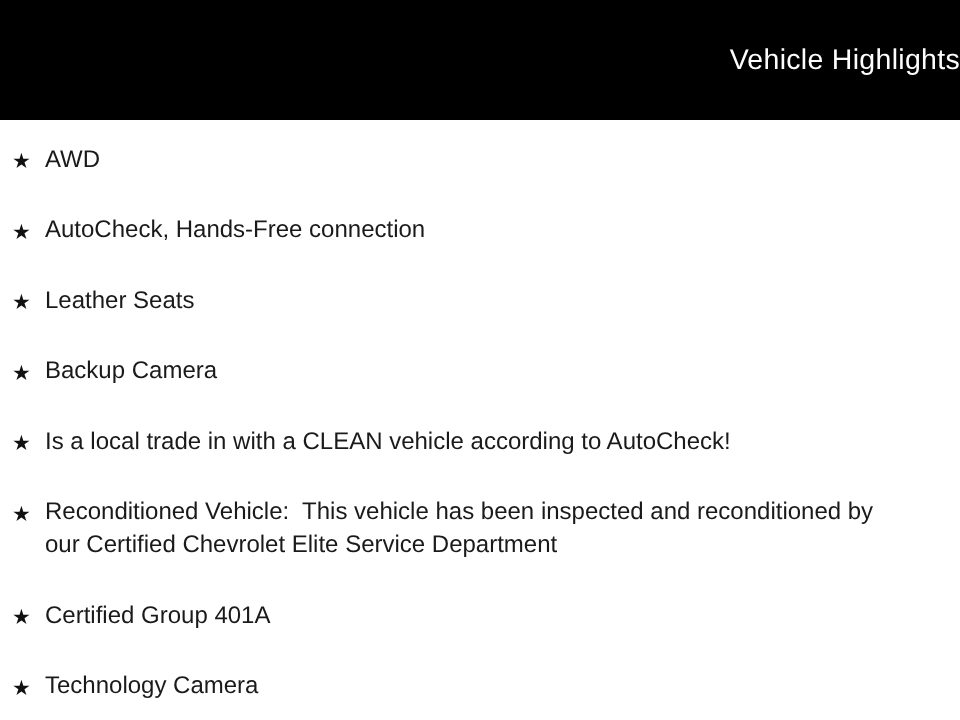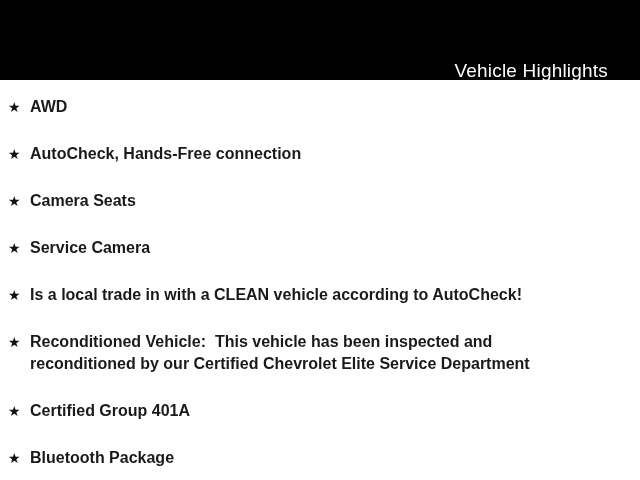--- a/index.html
+++ b/index.html
@@ -12,23 +12,22 @@
     overflow: hidden;
     background: #ffffff;
     font-family: "Liberation Sans", sans-serif;
   }
   .header {
     box-sizing: border-box;
     width: 640px;
     height: 80px;
     background: #000000;
     display: flex;
-    align-items: flex-end;
+    align-items: center;
     justify-content: flex-end;
-    padding-right: 32px;
   }
   .header-title {
     color: #fdfdfd;
     font-size: 19px;
     line-height: 1;
     letter-spacing: 0.2px;
   }
   ul.highlights {
     list-style: none;
     margin: 0;
@@ -46,56 +45,55 @@
     position: absolute;
     left: 0;
     top: 0;
     width: 20px;
     font-size: 14px;
     line-height: 22px;
     color: #111111;
   }
   ul.highlights li.item .txt {
     display: block;
-    font-weight: bold;
   }
 </style>
 </head>
 <body>
 
 <div class="header">
   <span class="header-title">Vehicle Highlights</span>
 </div>
 
 <ul class="highlights">
     <li class="item">
       <span class="star">★</span>
       <span class="txt">AWD</span>
     </li>
     <li class="item">
       <span class="star">★</span>
       <span class="txt">AutoCheck, Hands-Free connection</span>
     </li>
     <li class="item">
       <span class="star">★</span>
-      <span class="txt">Camera Seats</span>
+      <span class="txt">Leather Seats</span>
     </li>
     <li class="item">
       <span class="star">★</span>
-      <span class="txt">Service Camera</span>
+      <span class="txt">Backup Camera</span>
     </li>
     <li class="item">
       <span class="star">★</span>
       <span class="txt">Is a local trade in with a CLEAN vehicle according to AutoCheck!</span>
     </li>
     <li class="item">
       <span class="star">★</span>
       <span class="txt">Reconditioned Vehicle:&nbsp; This vehicle has been inspected and reconditioned by our Certified Chevrolet Elite Service Department</span>
     </li>
     <li class="item">
       <span class="star">★</span>
       <span class="txt">Certified Group 401A</span>
     </li>
     <li class="item">
       <span class="star">★</span>
-      <span class="txt">Bluetooth Package</span>
+      <span class="txt">Technology Camera</span>
     </li>
   </ul>
 
 </body></html>

